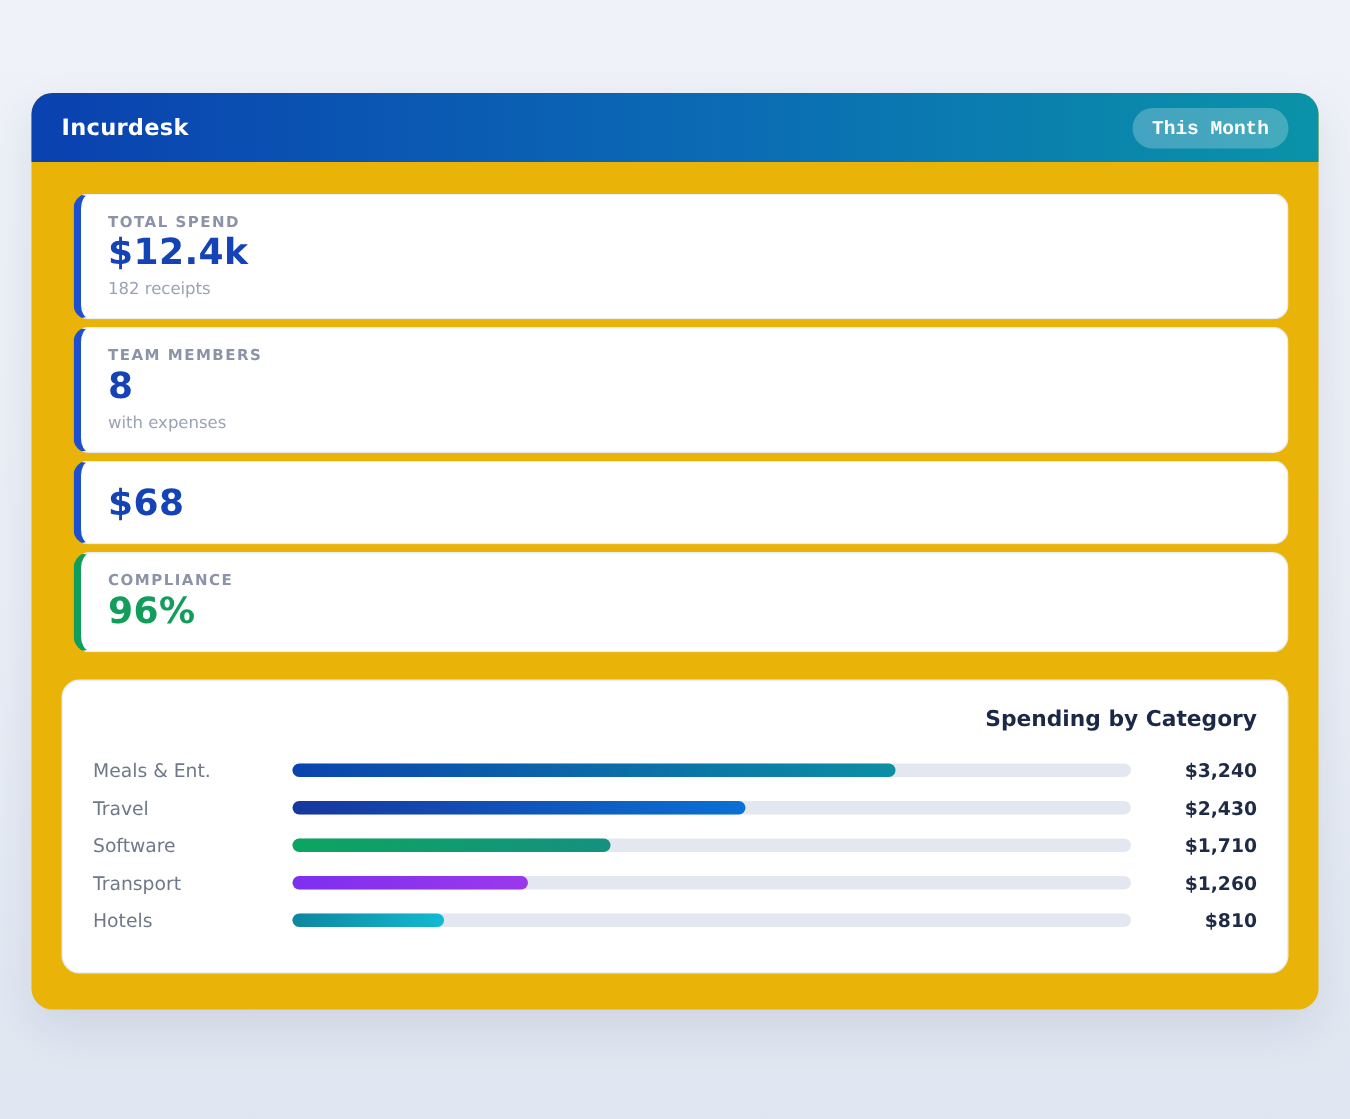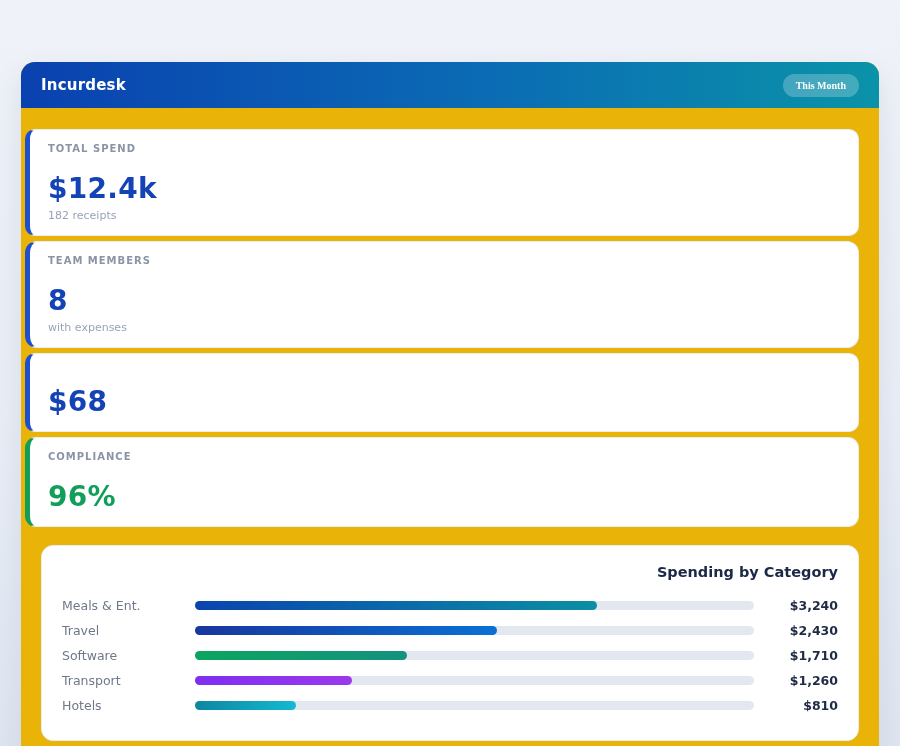--- a/index.html
+++ b/index.html
@@ -24,39 +24,39 @@
     border-radius: 14px 14px 0 0;
     background: linear-gradient(90deg, #0a41b0 0%, #0b6cb4 55%, #0a93a8 100%);
     display: flex; align-items: center; justify-content: space-between;
     padding: 0 20px;
   }
   .app-title {
     color: #ffffff; font-size: 15px; font-weight: bold; letter-spacing: 0.2px;
   }
   .period-badge {
     background: rgba(255,255,255,0.24);
-    color: #ffffff; font-size: 10px; font-weight: bold;
+    color: #ffffff; font-size: 13px; font-weight: bold;
     padding: 6px 13px; border-radius: 999px;
     border: none; cursor: pointer;
-    font-family: Liberation Serif, serif;
+    font-family: Liberation Mono, monospace;
   }
-  .stats-area { padding: 21px 20px 0 4px; }
+  .stats-area { padding: 21px 20px 0 28px; }
   .stat-card {
     background: #ffffff;
     border: 1px solid #e8ecf3;
     border-left: 5px solid #1d4fce;
     border-radius: 10px;
     padding: 13px 18px 13px 18px;
     margin-bottom: 5px;
   }
   .stat-label {
     font-size: 10px; font-weight: bold; color: #8b93a6; letter-spacing: 1px;
   }
   .stat-value {
-    font-size: 28px; font-weight: bold; color: #1443b5; margin-top: 18px;
+    font-size: 24px; font-weight: bold; color: #1443b5; margin-top: 0;
     letter-spacing: 0.3px;
   }
   .stat-sub {
     font-size: 11px; color: #9aa3b5; margin-top: 4px;
   }
   .stat-sub:empty { display: none; }
   .chart-card {
     margin: 18px 20px 0 20px;
     background: #ffffff;
     border: 1px solid #e8ecf3;
@@ -93,21 +93,21 @@
     <div class="app-title">Incurdesk</div>
     <button class="period-badge">This Month</button>
   </div>
 
   <div class="stats-area">
     <div class="stat-card" style="border-left-color: rgb(29, 79, 206);">
       <div class="stat-label">TOTAL SPEND</div>
       <div class="stat-value" style="color: rgb(20, 67, 181);">$12.4k</div>
       <div class="stat-sub">182 receipts</div>
     </div>
-    <div class="stat-card" style="border-left-color: rgb(29, 79, 206); border-radius: 12px;">
+    <div class="stat-card" style="border-left-color: rgb(29, 79, 206);">
       <div class="stat-label">TEAM MEMBERS</div>
       <div class="stat-value" style="color: rgb(20, 67, 181);">8</div>
       <div class="stat-sub">with expenses</div>
     </div>
     <div class="stat-card" style="border-left-color: rgb(29, 79, 206);">
       <div class="stat-value" style="color: rgb(20, 67, 181);">$68</div>
 
     </div>
     <div class="stat-card" style="border-left-color: rgb(16, 158, 90); border-radius: 11px;">
       <div class="stat-label">COMPLIANCE</div>

